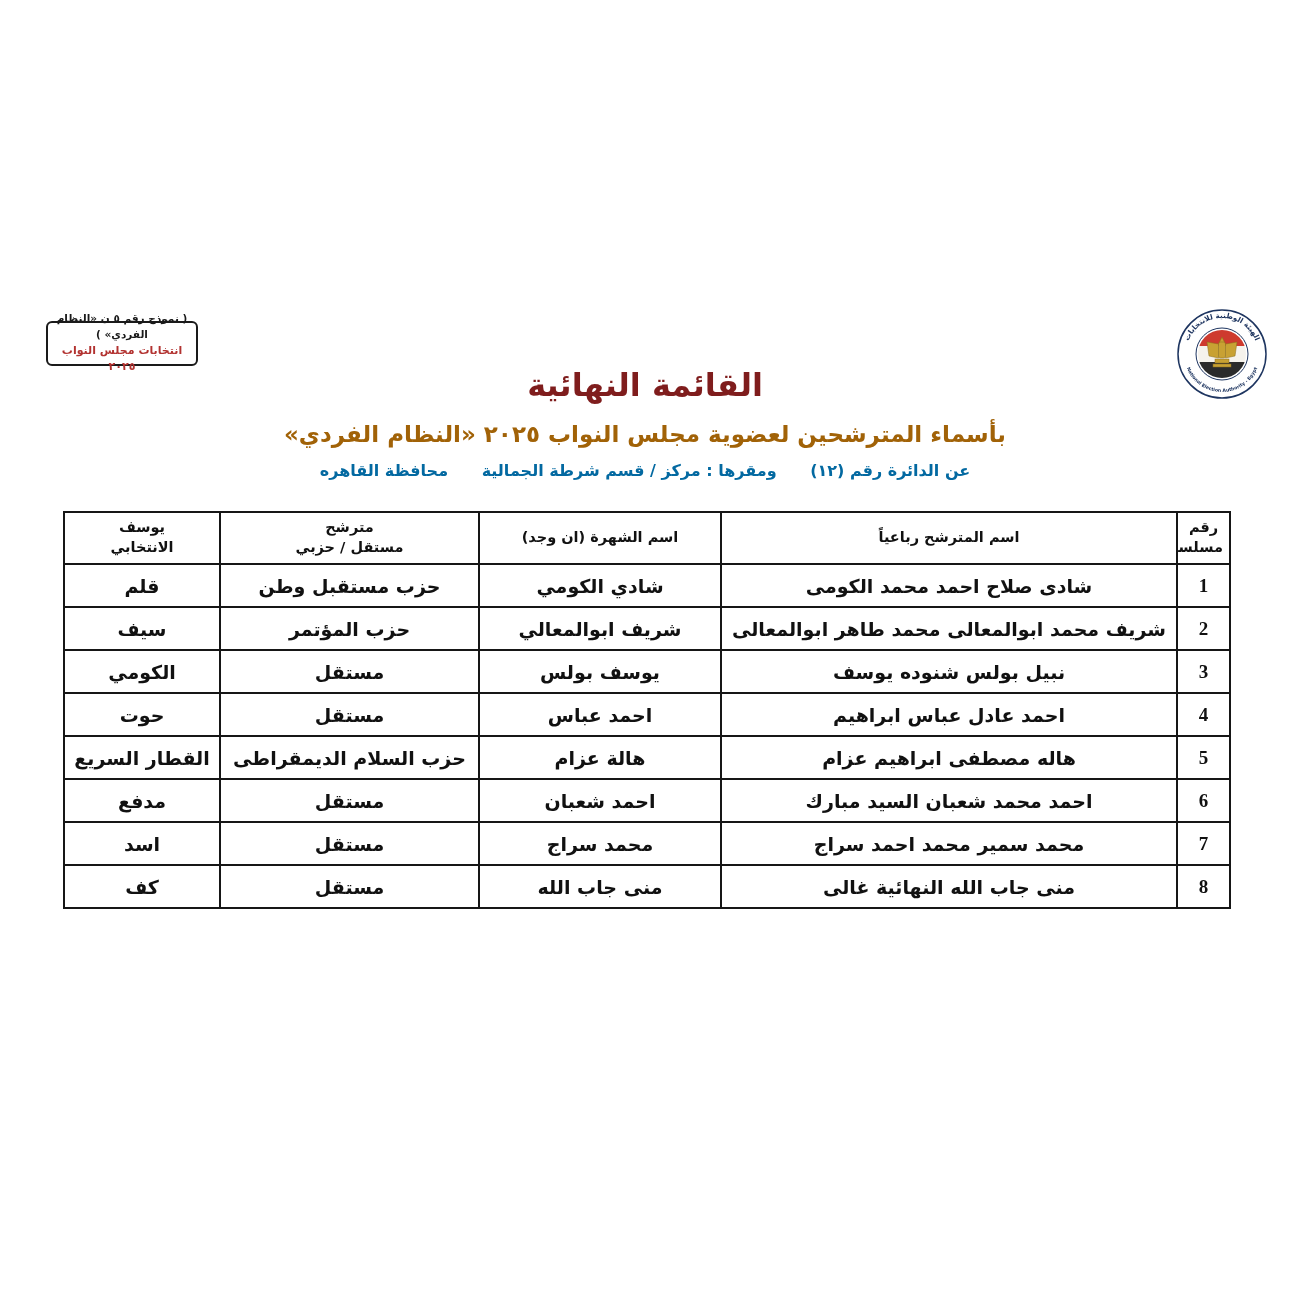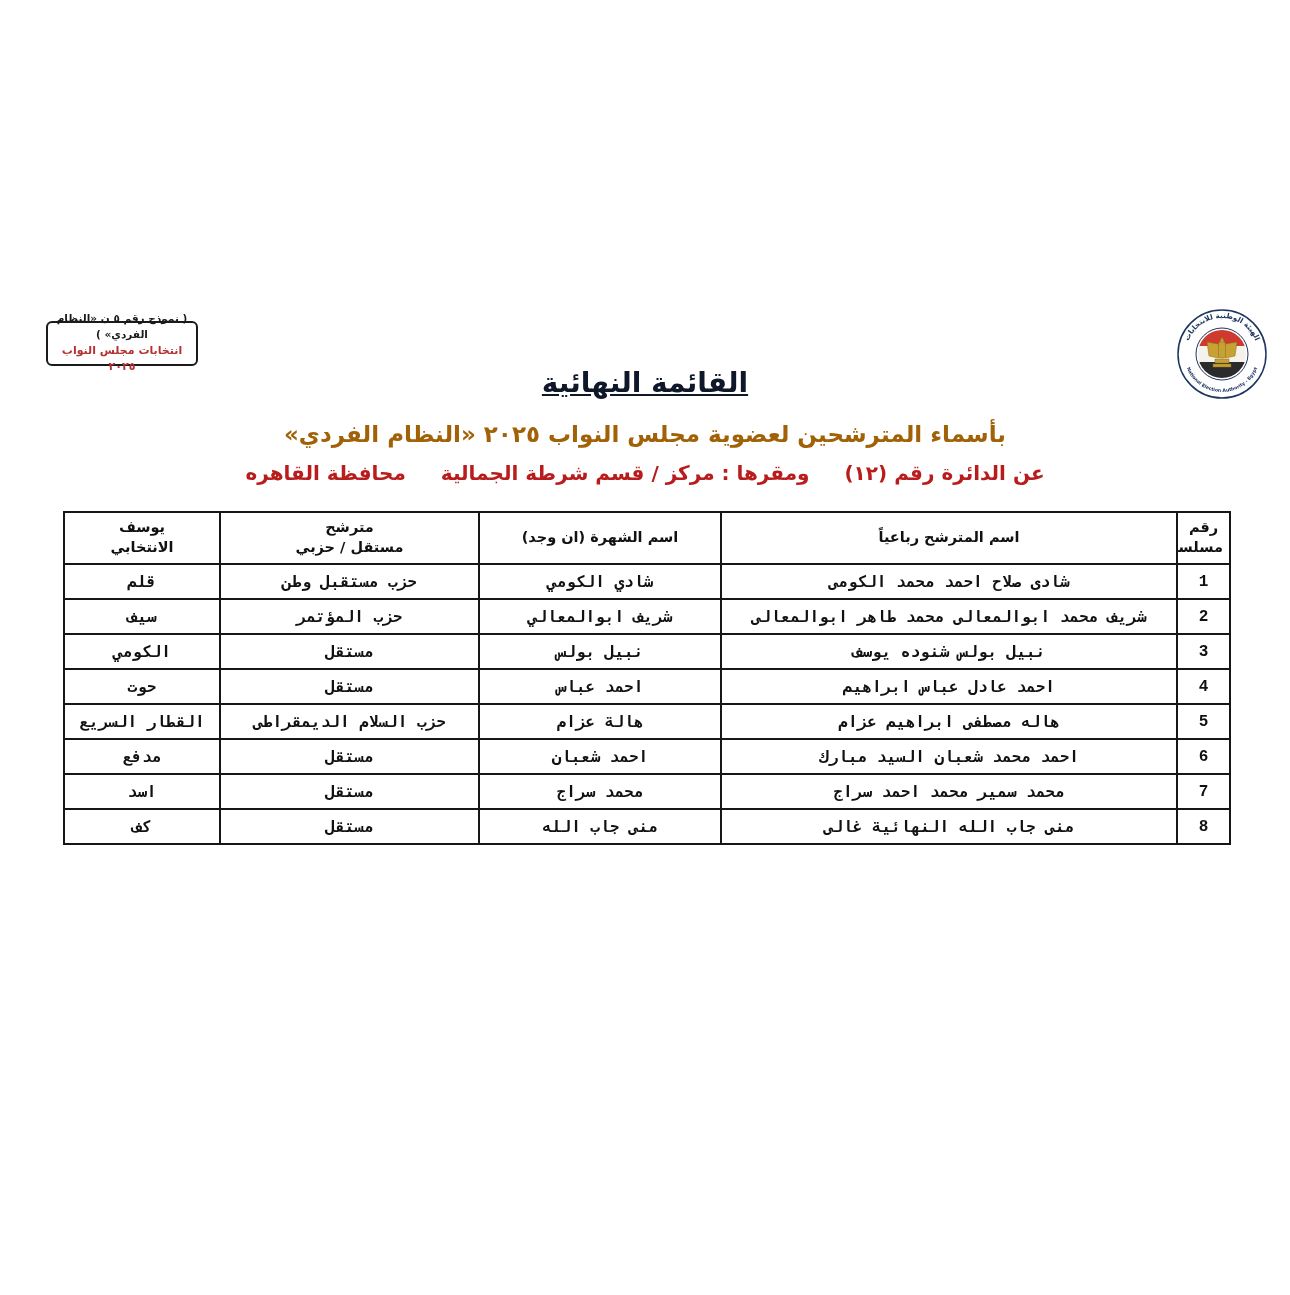--- a/index.html
+++ b/index.html
@@ -25,52 +25,52 @@
   .form-box .l1 { font-size:10.5px; font-weight:bold; color:#1a1a1a; }
   .form-box .l2 { font-size:11px; font-weight:bold; color:#b23230; }
 
   
   .emblem { position:absolute; left:1177px; top:309px; width:90px; height:90px; }
 
   
   .title {
     position:absolute; top:366px; left:0; width:100%;
     text-align:center; direction:rtl;
-    font-size:28px; font-weight:bold; color:#0f172a;text-decoration:underline;
+    font-size:32px; font-weight:bold; color:#7f1d1d;
   }
   .subtitle1 {
     position:absolute; top:421px; left:0; width:100%;
     text-align:center; direction:rtl;
     font-size:23px; font-weight:bold; color:#a16207;
   }
   .subtitle2 {
     position:absolute; top:461px; left:0; width:100%;
     text-align:center; direction:rtl;
-    font-size:20px; font-weight:bold; color:#b91c1c;
+    font-size:16px; font-weight:bold; color:#0369a1;
   }
   .subtitle2 span { margin:0 14px; }
 
   
   table.candidates {
     position:absolute; left:63px; top:511px;
     width:1166px;
     border-collapse:collapse;
     direction:rtl;
     table-layout:fixed;
   }
   table.candidates th, table.candidates td {
     border:2px solid #161616;
     text-align:center; vertical-align:middle;
     color:#111111;
     font-weight:bold;
     padding:0 6px;
     overflow:hidden;
   }
   table.candidates thead th { height:52px; font-size:14.5px; line-height:1.35; }
-  table.candidates tbody td { height:35px; font-size:16px;font-family:Liberation Mono, monospace; }
+  table.candidates tbody td { height:43px; font-size:19px; }
   td.serial {
     font-family:"Liberation Serif", serif;
     font-size:18px; font-weight:bold;
   }
 </style>
 </head>
 <body>
 
 <div class="page">
 
@@ -158,21 +158,21 @@
       <tr>
         <td class="serial">2</td>
         <td>شريف محمد ابوالمعالى محمد طاهر ابوالمعالى</td>
         <td>شريف ابوالمعالي</td>
         <td>حزب المؤتمر</td>
         <td>سيف</td>
       </tr>
       <tr>
         <td class="serial">3</td>
         <td>نبيل بولس شنوده يوسف</td>
-        <td>نبيل بولس</td>
+        <td>يوسف بولس</td>
         <td>مستقل</td>
         <td>الكومي</td>
       </tr>
       <tr>
         <td class="serial">4</td>
         <td>احمد عادل عباس ابراهيم</td>
         <td>احمد عباس</td>
         <td>مستقل</td>
         <td>حوت</td>
       </tr>

